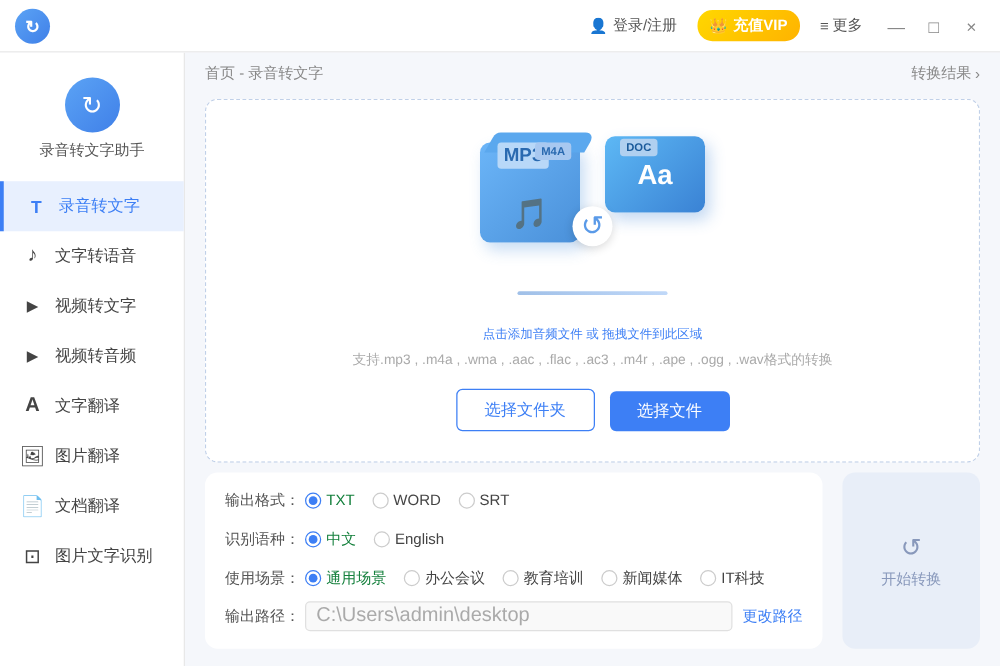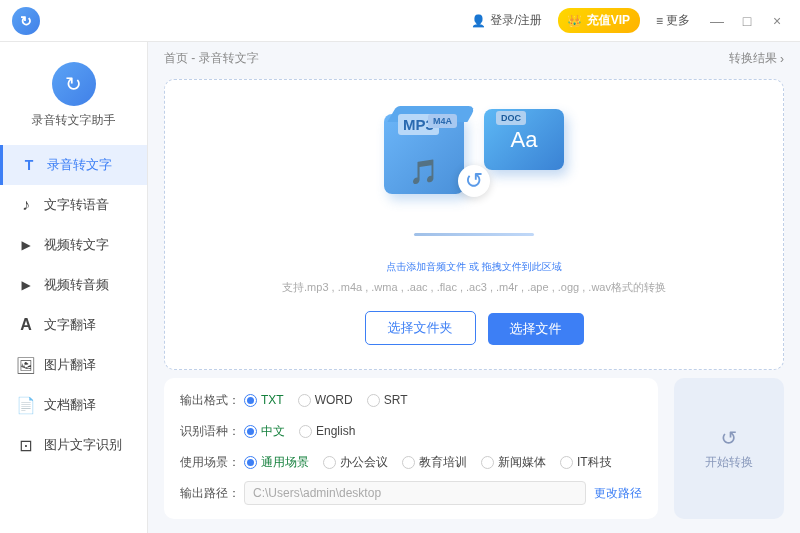--- a/index.html
+++ b/index.html
@@ -118,21 +118,21 @@
       top: 5px;
       width: 80px;
       height: 61px;
       background: linear-gradient(135deg, #5db8f5, #3a82d4);
       border-radius: 8px;
       display: flex;
       align-items: center;
       justify-content: center;
       box-shadow: 4px 6px 12px rgba(58,130,212,0.3);
     }
-    .block-text-label { font-size: 22px; font-weight: normal; color: white; }
+    .block-text-label { font-size: 22px; font-weight: bold; color: white; }
     .tag-mp3 { position: absolute; top: 0px; left: 14px; background: #b8d8f8; color: #2a6ab0; font-size: 15px; padding: 2px 5px; border-radius: 3px; font-weight: bold; }
     .tag-m4a { position: absolute; top: 0px; left: 44px; background: #a8c8f0; color: #2a6ab0; font-size: 9px; padding: 2px 5px; border-radius: 3px; font-weight: bold; }
     .tag-doc { position: absolute; top: 2px; right: 38px; background: #b0d0f0; color: #1a5a9a; font-size: 9px; padding: 2px 5px; border-radius: 3px; font-weight: bold; }
     .arrow-icon { position: absolute; left: 50%; top: 55%; transform: translate(-50%, -50%); font-size: 22px; color: #5a9ae8; background: white; border-radius: 50%; width: 32px; height: 32px; display: flex; align-items: center; justify-content: center; box-shadow: 0 2px 8px rgba(0,0,0,0.15); }
     .audio-wave { font-size: 24px; color: rgba(255,255,255,0.9); padding-bottom: 8px; }
     .upload-title { font-size: 10px; color: #3d7ff5; margin-bottom: 6px; cursor: pointer; }
     .upload-subtitle { font-size: 11px; color: #aaa; margin-bottom: 16px; }
     .upload-buttons { display: flex; gap: 12px; align-items: flex-end; }
     .btn-choose-folder {
       padding: 7px 22px;
@@ -171,21 +171,21 @@
     .radio-dot { width: 13px; height: 13px; border-radius: 50%; border: 1.5px solid #ccc; display: flex; align-items: center; justify-content: center; flex-shrink: 0; }
     .radio-dot.active { border-color: #3d7ff5; }
     .radio-dot.active::after { content: ''; width: 7px; height: 7px; background: #3d7ff5; border-radius: 50%; }
     .radio-text { font-size: 12px; }
     .radio-text.active { color: #15803d; }
     .output-path-input {
       flex: 1;
       border: 1px solid #e0e0e0;
       border-radius: 4px;
       padding: 3px 8px;
-      font-size: 12px;
+      font-size: 16px;
       color: #aaa;
       background: #f9f9f9;
       outline: none;
       height: 24px;
     }
     .btn-change-path {
       margin-left: 8px;
       font-size: 12px;
       color: #3d7ff5;
       background: none;

